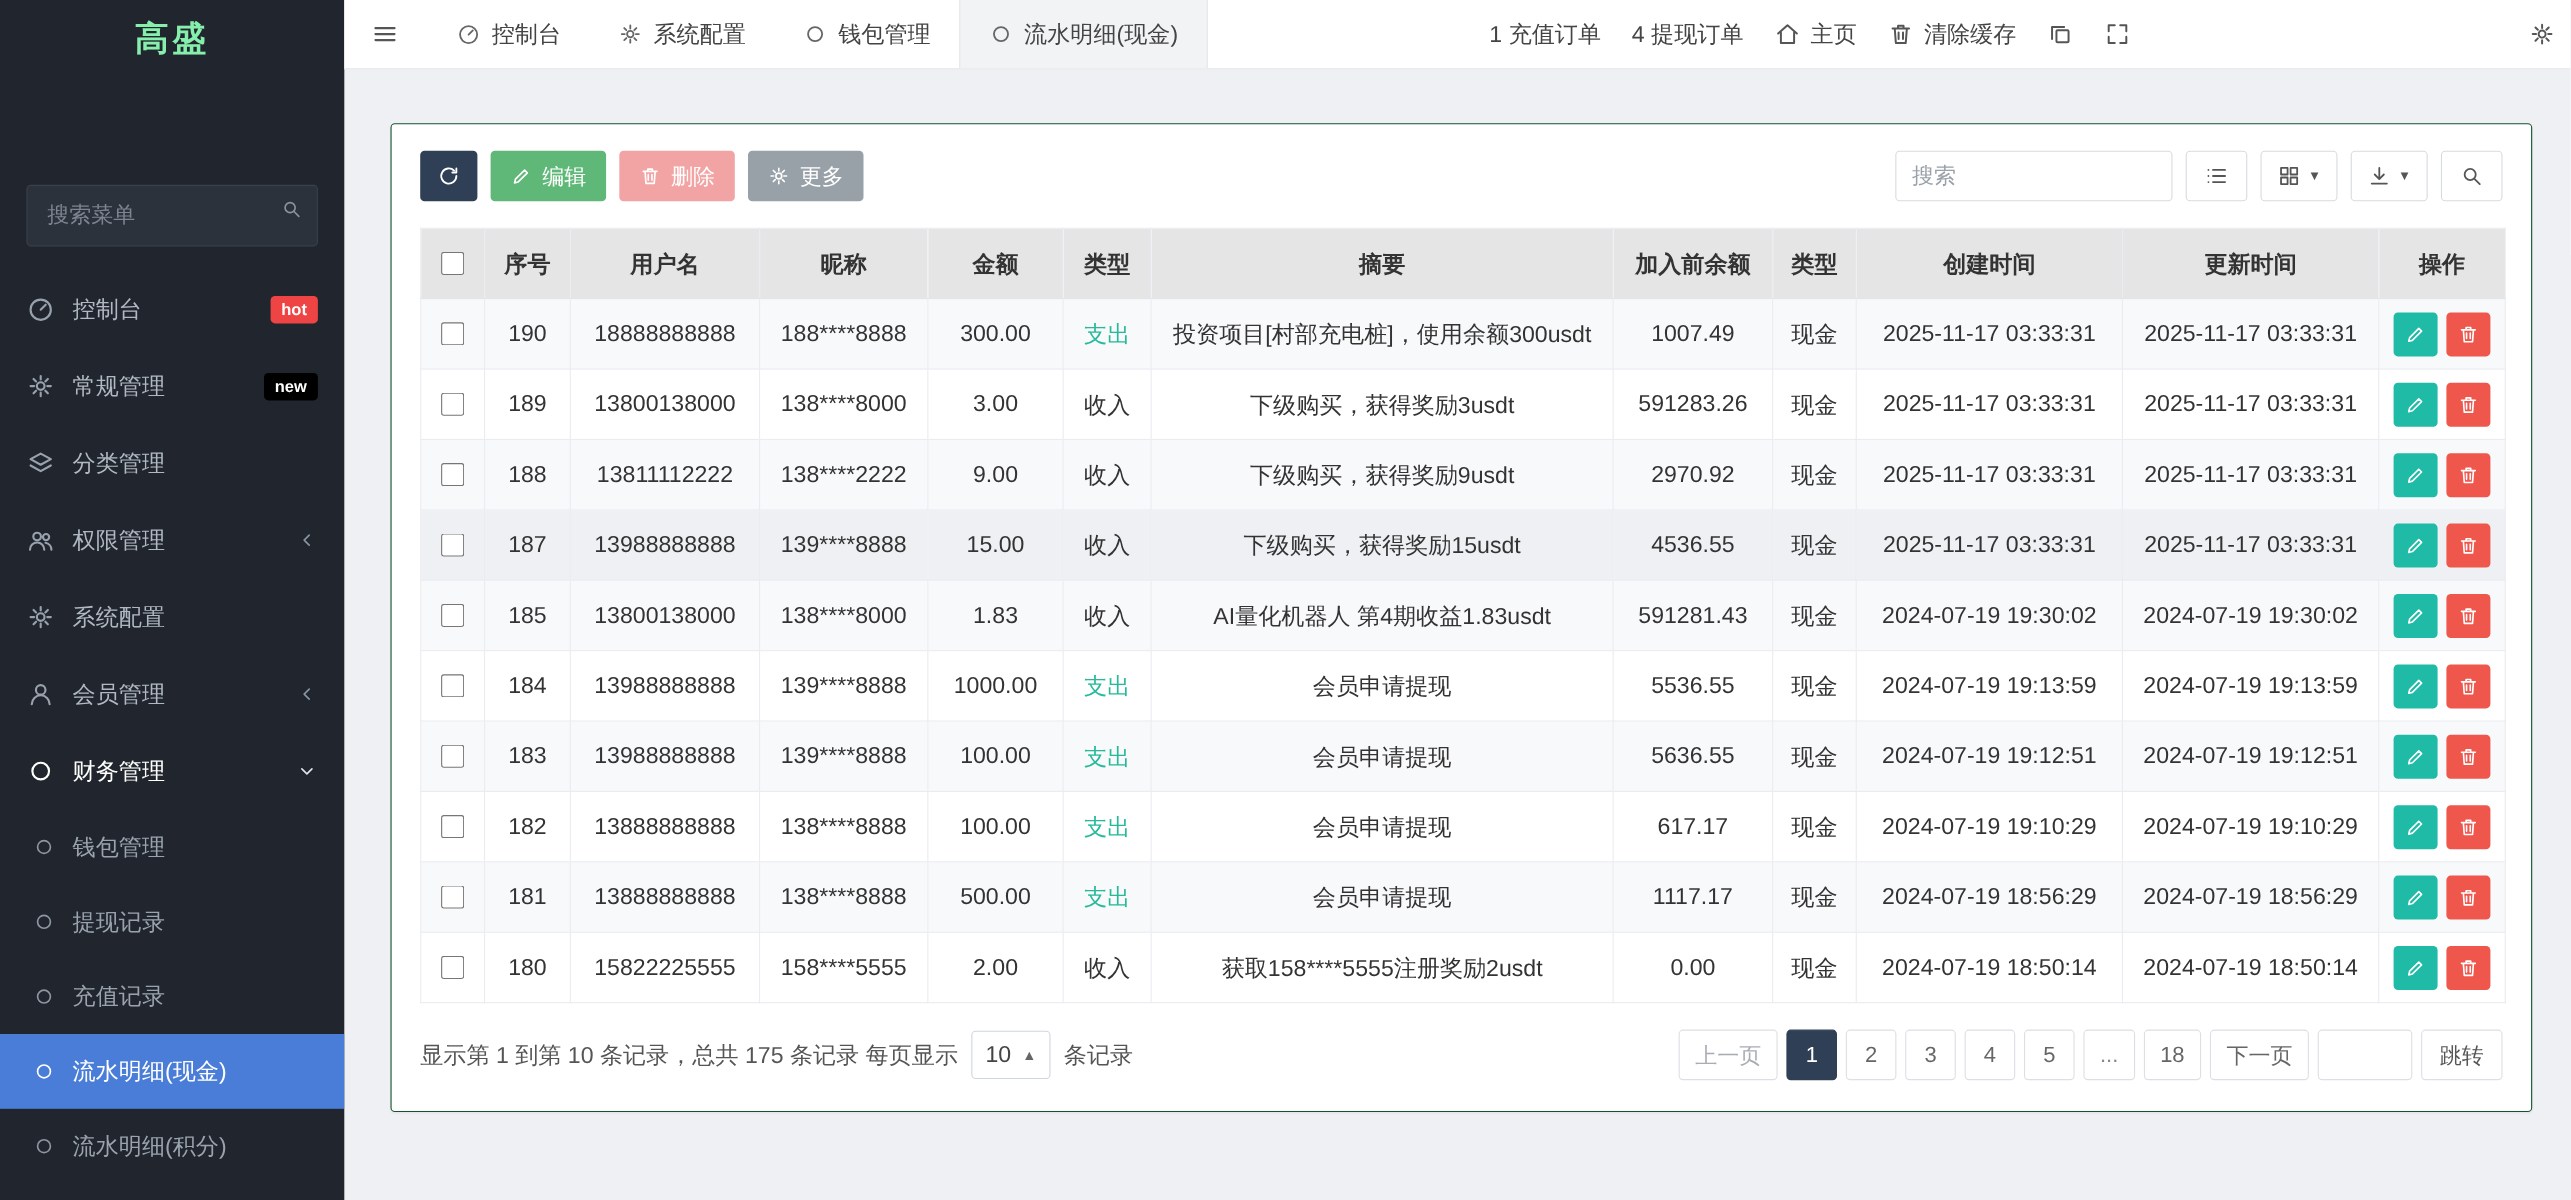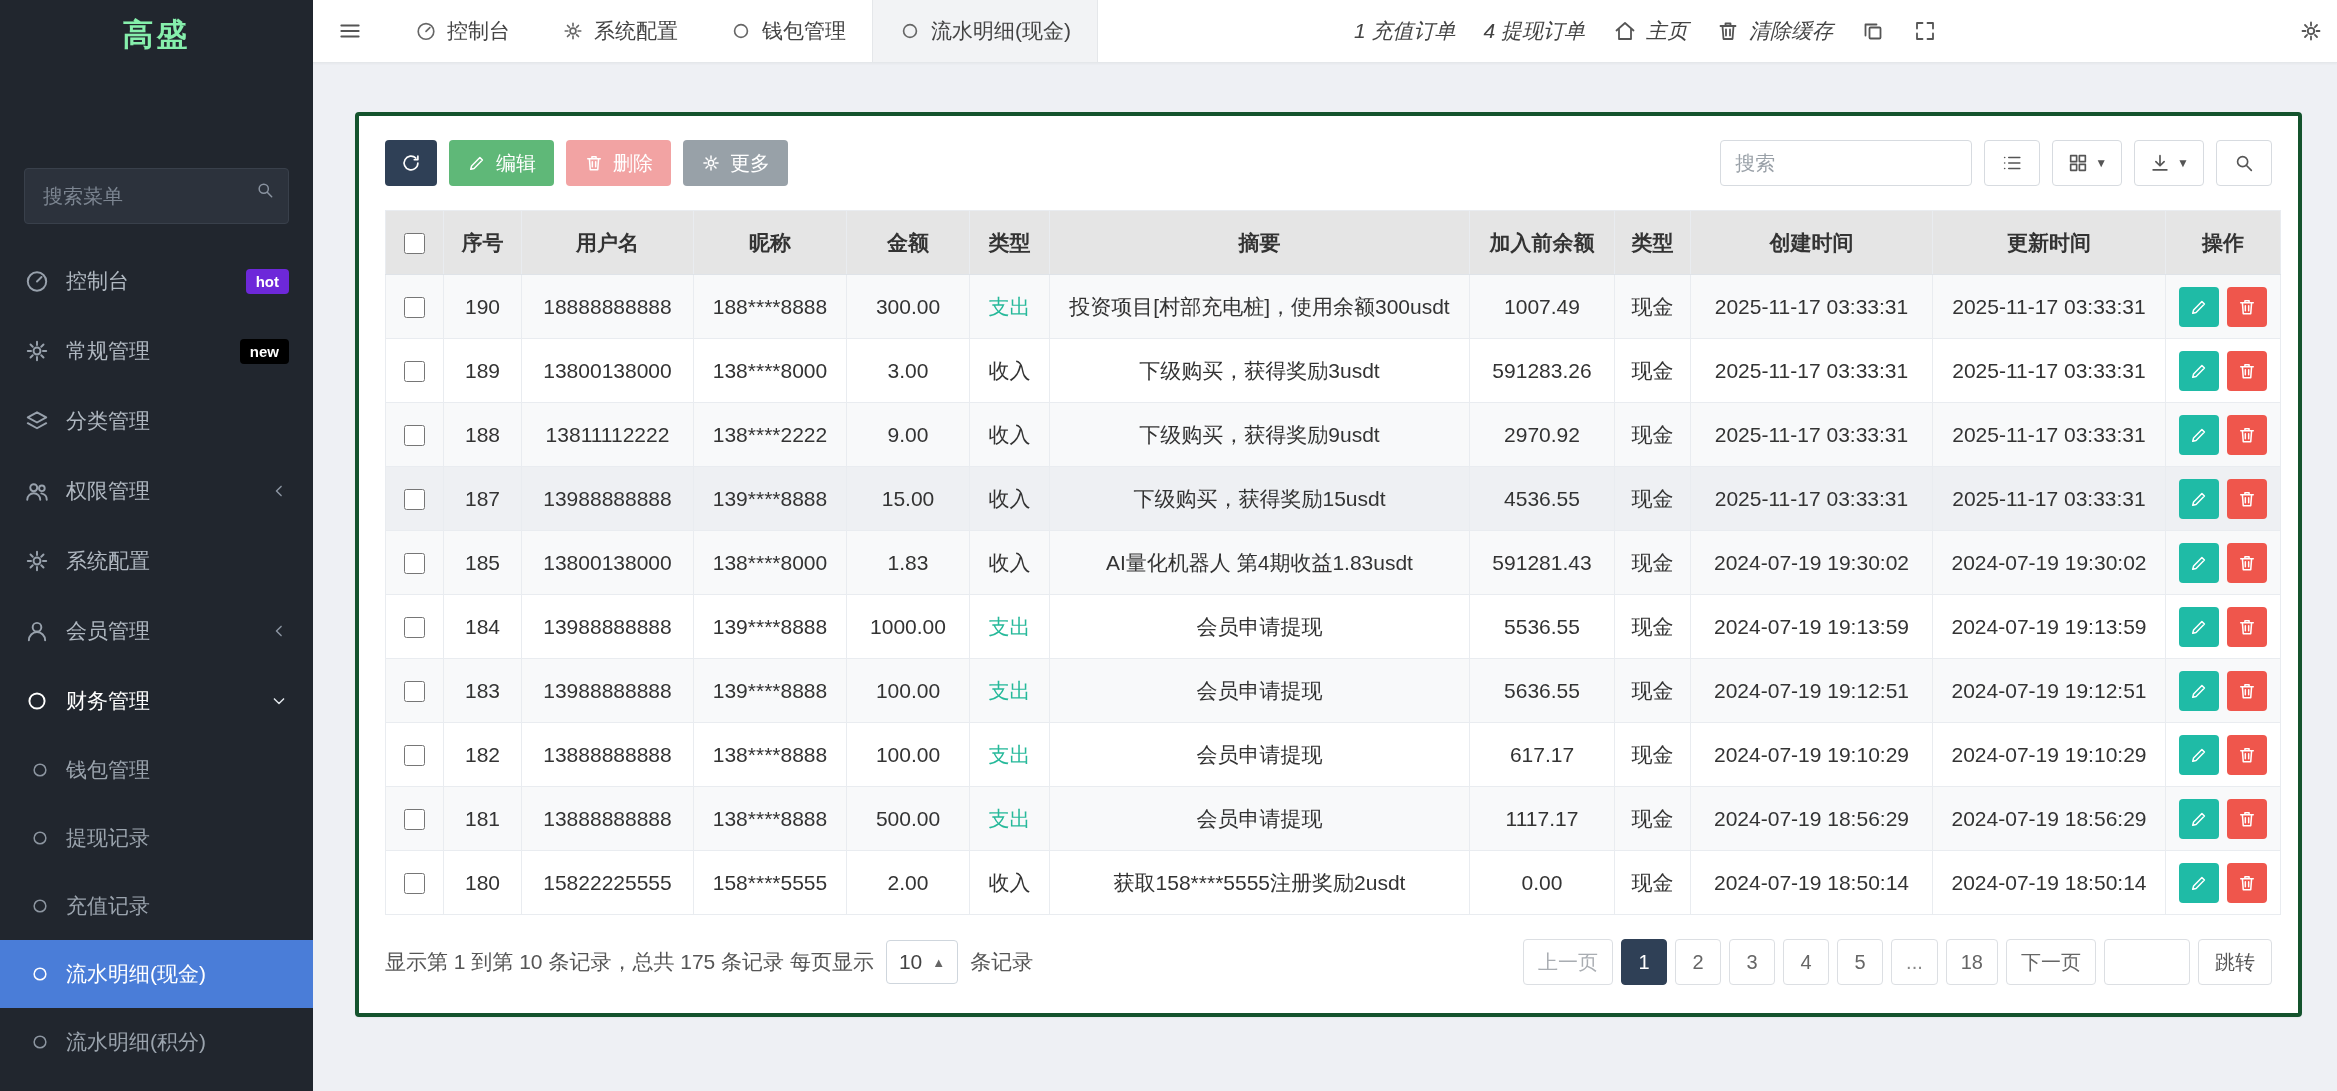--- a/index.html
+++ b/index.html
@@ -14,45 +14,45 @@
   .side-search{margin:98px 24px 0;position:relative;}
   .side-search input{width:100%;height:56px;background:#2c323c;border:1px solid #39404b;border-radius:4px;color:#c8cfd6;padding:0 52px 0 18px;font-size:20px;outline:none;}
   .side-search input::placeholder{color:#7c8591;}
   .side-search-ico{position:absolute;right:14px;top:12px;color:#8a93a0;}
   .menu{margin-top:22px;flex:1;overflow:hidden;}
   .menu-item{height:70px;display:flex;align-items:center;gap:16px;padding:0 24px;cursor:pointer;color:#b0b8c1;}
   .menu-item .mi-ico{color:#98a1ac;}
   .menu-item.open{color:#fff;}
   .menu-item.open .mi-ico{color:#fff;}
   .badge{margin-left:auto;font-size:15px;line-height:1;color:#fff;padding:5px 10px;border-radius:4px;font-weight:bold;}
-  .badge-hot{background:#6d28d9;}
+  .badge-hot{background:#ef4444;}
   .badge-new{background:#000000;}
   .arrow{margin-left:auto;color:#8a93a0;display:inline-flex;}
   .menu-item.open .arrow{color:#dfe4e9;}
   .submenu-item{height:68px;display:flex;align-items:center;gap:16px;padding:0 24px 0 30px;cursor:pointer;color:#9aa3ad;}
   .submenu-item .mi-ico{color:#8d96a1;}
   .submenu-item.active{background:#4a7dd8;color:#fff;}
   .submenu-item.active .mi-ico{color:#fff;}
 
   
   .main{flex:1;display:flex;flex-direction:column;min-width:0;}
   .topbar{position:relative;height:63px;background:#fff;border-bottom:1px solid #e4e7ea;display:flex;align-items:center;padding-left:14px;box-shadow:0 1px 2px rgba(0,0,0,.04);flex:0 0 63px;}
   .hamburger{width:46px;height:63px;border:none;background:transparent;color:#555;display:flex;align-items:center;justify-content:center;cursor:pointer;}
   .tabs{display:flex;height:100%;margin-left:16px;}
   .tab{display:flex;align-items:center;gap:10px;padding:0 26px;color:#444;cursor:pointer;height:100%;}
   .tab .tab-ico{color:#666;}
   .tab.active{background:#f2f3f5;border-left:1px solid #e5e7ea;border-right:1px solid #e5e7ea;}
-  .topbar-right{margin-left:auto;margin-right:400px;display:flex;align-items:center;gap:28px;font-style:italic;}
+  .topbar-right{margin-left:auto;margin-right:400px;display:flex;align-items:center;gap:28px;}
   .top-link{display:inline-flex;align-items:center;gap:9px;color:#444;cursor:pointer;white-space:nowrap;}
   .top-link .ico{color:#555;}
   .edge-gear{position:absolute;right:14px;top:50%;transform:translateY(-50%);color:#555;}
 
   
   .content{flex:1;padding:49px 35px 0 42px;min-height:0;}
-  .card{background:#fff;border:4px solid #14532d;border-radius:4px;box-shadow:0 1px 2px rgba(0,0,0,.04);padding:24px 26px 28px;}
+  .card{background:#fff;border:1px solid #14532d;border-radius:4px;box-shadow:0 1px 2px rgba(0,0,0,.04);padding:24px 26px 28px;}
   .card-toolbar{display:flex;align-items:center;margin-bottom:24px;}
   .toolbar-left{display:flex;gap:12px;}
   .btn{height:46px;border:none;border-radius:4px;color:#fff;font-size:20px;display:inline-flex;align-items:center;gap:9px;padding:0 18px;cursor:pointer;font-family:inherit;}
   .btn .ico{color:#fff;}
   .btn-refresh{background:#2f4056;width:52px;justify-content:center;padding:0;}
   .btn-edit{background:#5fb878;}
   .btn-del{background:#f2a3a3;}
   .btn-more{background:#98a1a8;}
   .toolbar-right{margin-left:auto;display:flex;align-items:center;gap:12px;}
   .tbl-search{width:252px;height:46px;border:1px solid #d7dbe0;border-radius:4px;padding:0 14px;font-size:20px;color:#333;outline:none;font-family:inherit;}

